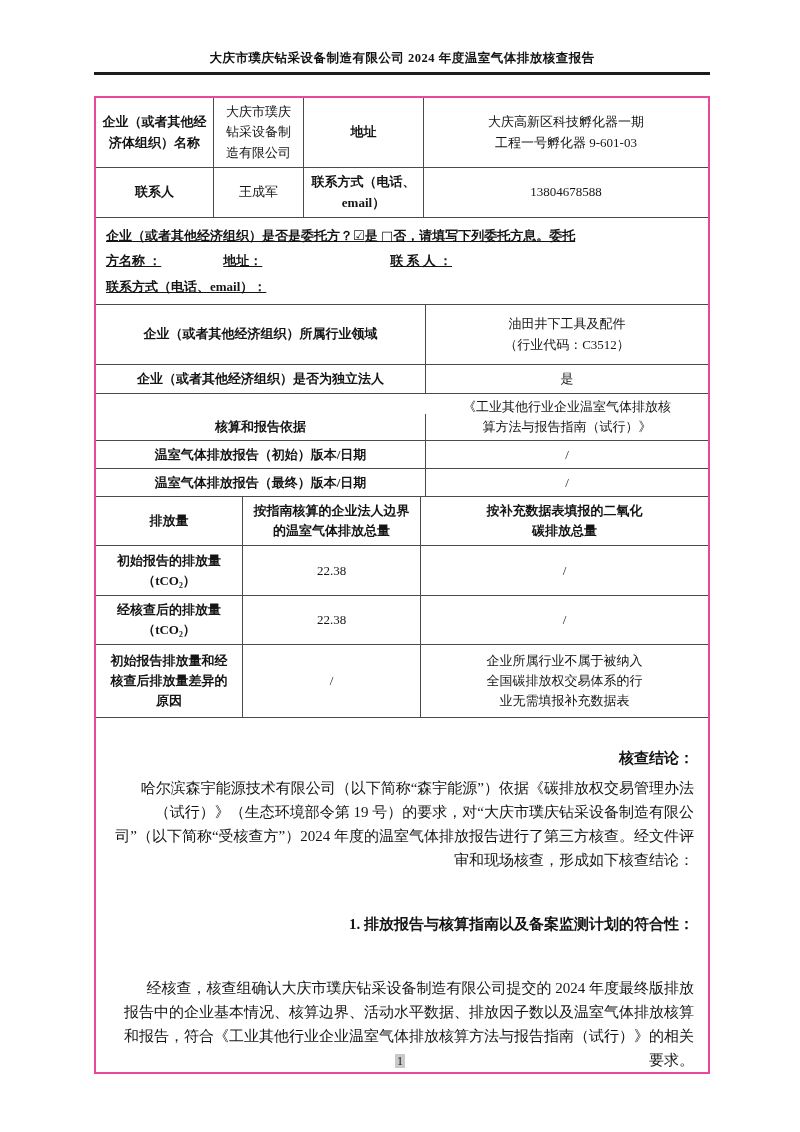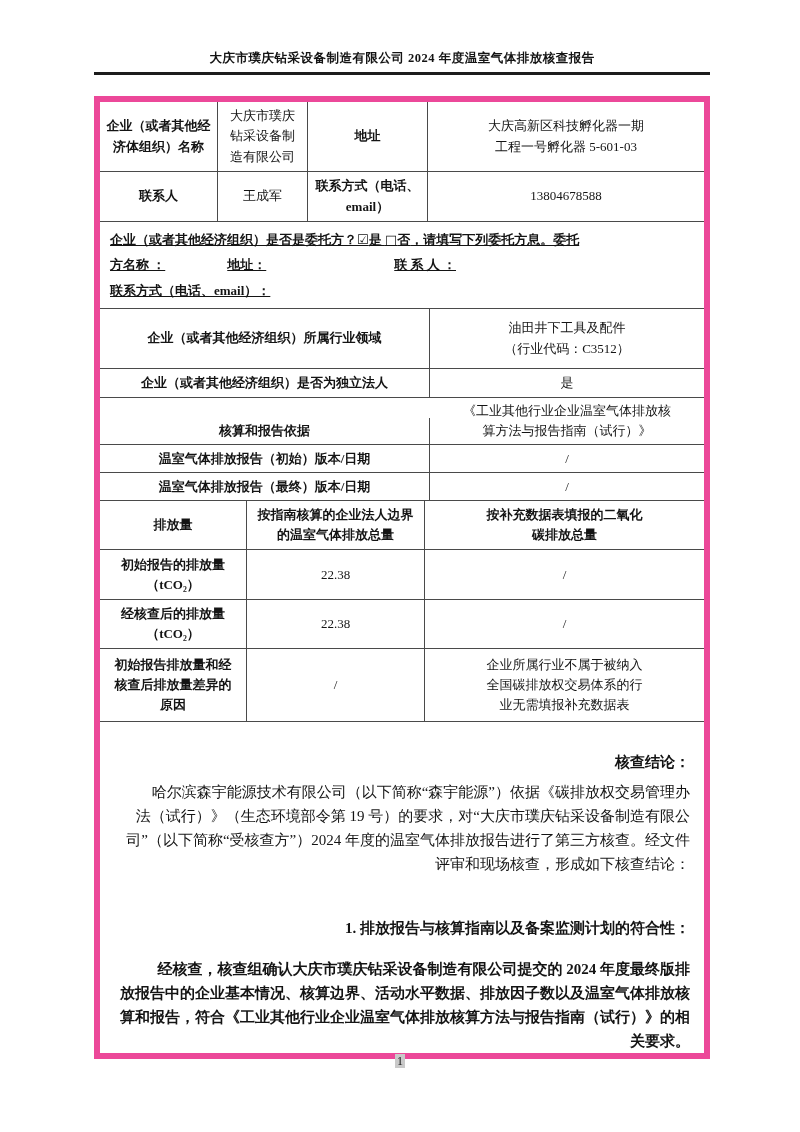--- a/index.html
+++ b/index.html
@@ -21,21 +21,21 @@
     white-space: nowrap;
   }
   .headrule {
     position: absolute; top: 72px; left: 94px; width: 616px;
     height: 3px; background: #1c1c1c;
   }
 
   
   .tbl {
     position: absolute; top: 96px; left: 94px; width: 616px;
-    border: 6px solid #ec4899;
+    border: 2px solid #ec4899;
     font-size: 13px;
   }
   .row { display: flex; border-bottom: 1px solid #4a4a4a; }
   .row:last-child { border-bottom: none; }
   .cell {
     border-right: 1px solid #4a4a4a;
     display: flex; align-items: center; justify-content: center;
     text-align: center;
     padding: 3px 6px;
     white-space: pre-line;
@@ -73,21 +73,21 @@
   
   .conclusion {
     display: block; text-align: right;
     padding: 28px 14px 0 14px;
     font-size: 15px; line-height: 1.6;
     white-space: normal;
   }
   .conclusion-heading { font-weight: bold; margin-bottom: 6px; }
   .para { text-indent: 2em; }
   .section-title { font-weight: bold; margin-top: 40px; }
-  .section-para { text-indent: 2em; margin-top: 17px; font-weight: bold; }
+  .section-para { text-indent: 2em; margin-top: 40px; }
 
   
   .footer {
     position: absolute; top: 1054px; left: 0; width: 100%;
     text-align: center; font-size: 12px;
   }
   .pagenum { background: #c9c9c9; padding: 0 2px; }
 </style>
 </head>
 <body>
@@ -100,21 +100,21 @@
   <div class="tbl">
 
     <div class="row rh1">
       <div class="cell lbl c1a">企业（或者其他经
 济体组织）名称</div>
       <div class="cell c2a">大庆市璞庆
 钻采设备制
 造有限公司</div>
       <div class="cell lbl c3a">地址</div>
       <div class="cell">大庆高新区科技孵化器一期
-工程一号孵化器 5-601-03</div>
+工程一号孵化器 9-601-03</div>
     </div>
 
     <div class="row rh2">
       <div class="cell lbl c1a">联系人</div>
       <div class="cell c2a">王成军</div>
       <div class="cell lbl c3a">联系方式（电话、
 email）</div>
       <div class="cell">13804678588</div>
     </div>
 

